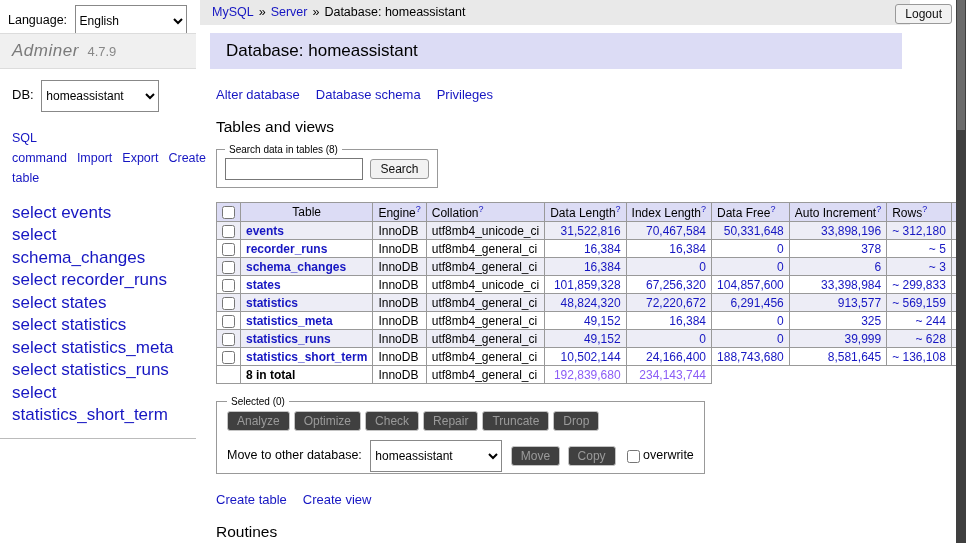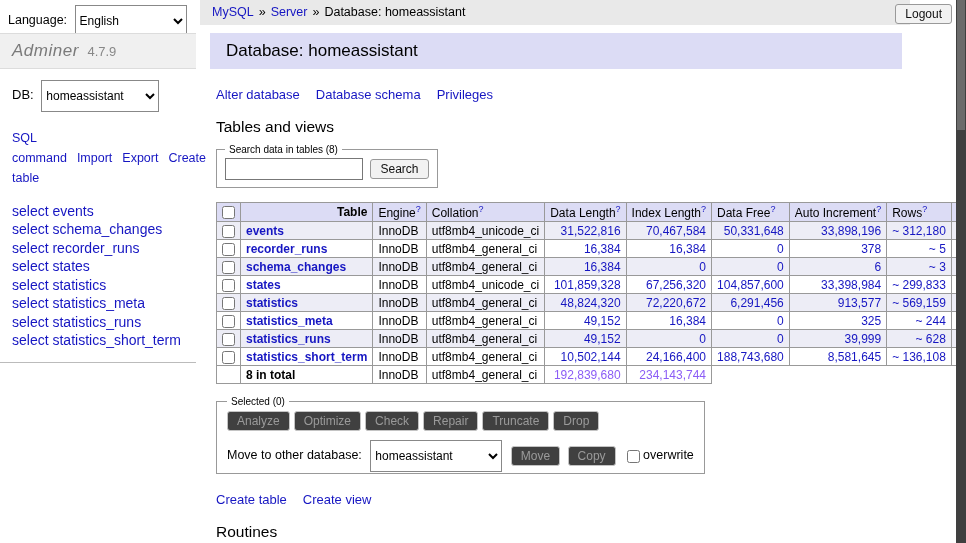--- a/index.html
+++ b/index.html
@@ -3,21 +3,21 @@
 <meta charset="utf-8">
 <style>
   html,body{margin:0;padding:0}
   body{
     width:966px;height:543px;overflow:hidden;position:relative;
     background:#fff;color:#000;
     font-family:"Liberation Sans","DejaVu Sans",sans-serif;font-size:13px;
   }
   a.lnk{color:#1616c2;text-decoration:none;cursor:pointer}
   a.sp{margin-right:16px}
-  a.blk{display:block;line-height:1.32;font-size:14px}
+  a.blk{display:block;line-height:1.32;font-size:17px}
 
   
   .lang{position:absolute;top:5px;left:8px;font-size:12.5px}
   select{font-size:12px;font-family:inherit;height:32px;border:1px solid #888;background:#fff}
   .lang select{width:112px;margin-left:4px;vertical-align:middle}
   .breadcrumb{position:absolute;left:200px;top:0;width:710px;height:25px;background:#e9e9e9;
     font-size:12.5px;line-height:25px;padding:0 12px;box-sizing:border-box;white-space:nowrap}
   .breadcrumb .sep{color:#000;margin:0 5px}
   .btn{font-family:inherit;font-size:12px;color:#111;background:#f2f2f2;border:1px solid #999;
     border-radius:3px;padding:2px 9px;cursor:pointer}
@@ -45,21 +45,21 @@
   fieldset{border:1px solid #999}
   .search-fs{display:inline-block;margin:8px 0 0;padding:3px 8px 7px;font-size:12.5px}
   legend{padding:0 4px;font-size:10px}
   .search-fs input[type=text]{width:132px;height:18px;border:1px solid #777;font-size:12px;font-family:inherit;vertical-align:middle}
   .search-fs .btn{margin-left:4px;vertical-align:middle}
 
   table.tables{border-collapse:collapse;margin-top:14px;font-size:12px}
   .tables th,.tables td{border:1px solid #999;padding:1px 5px;text-align:left;white-space:nowrap;height:15px}
   .tables thead th{background:#dcdcf5}
   .hd{font-weight:normal}
-  .hd.bold{font-weight:bold;text-align:right}
+  .hd.bold{font-weight:normal;text-align:center}
   sup.help{color:#1616c2;font-size:9px;cursor:pointer}
   .c-check{width:18px;text-align:center !important}
   .tables input[type=checkbox]{margin:0;vertical-align:middle}
   a.tname{color:#1616c2;font-weight:bold;text-decoration:none}
   td.num{text-align:right !important}
   a.numlink{color:#1616c2;text-decoration:none}
   tbody tr:nth-child(odd) td{background:#ededf6}
   tr.total td{background:#fff !important}
   td.blacknum{color:#8b5cf6}
   td.noborder{border:none !important}

